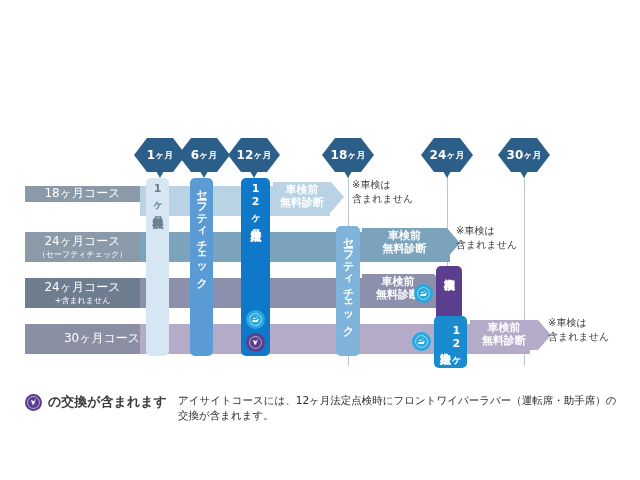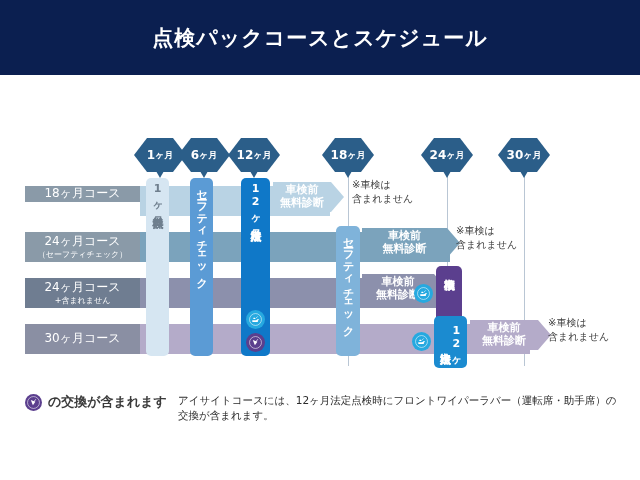--- a/index.html
+++ b/index.html
@@ -109,23 +109,20 @@
   }
   .legend-term.oil{color:#26a9e0;}
   .legend-term.wiper{color:#3a3a3a;}
   .legend-desc{font-size:10.5px;color:#2b2b2b;line-height:1.45;flex:1;}
 </style>
 </head>
 <body>
 
 <div id="page">
 
-  <div class="header">
-    <div class="header-title">点検パックコースとスケジュール</div>
-  </div>
 
 
   <div class="chart">
     <div id="guides">
         <div class="guide" style="left: 348px; height: 200px;"></div>
         <div class="guide" style="left: 447px; height: 200px;"></div>
         <div class="guide" style="left: 524px; height: 200px;"></div>
       </div>
     <div id="markers">
         <div class="hex" style="left: 134px;">
@@ -167,21 +164,21 @@
         <div class="rowlabel" style="top: 94px; height: 30px; background: rgb(138, 154, 168);">
           <div class="main">24ヶ月コース</div>
           <div class="sub">（セーフティチェック）</div>
         </div>
         <div class="track" style="left: 140px; top: 94px; width: 310px; background: rgb(123, 163, 188);"></div>
         <div class="rowlabel" style="top: 140px; height: 30px; background: rgb(111, 125, 145);">
           <div class="main">24ヶ月コース</div>
           <div class="sub">+含まれません</div>
         </div>
         <div class="track" style="left: 140px; top: 140px; width: 310px; background: rgb(140, 144, 172);"></div>
-        <div class="rowlabel" style="top: 186px; height: 30px; background: rgb(138, 143, 163);">
+        <div class="rowlabel" style="top: 186px; height: 30px; background: rgb(138, 143, 163); align-items: flex-end;">
           <div class="main">30ヶ月コース</div>
         </div>
         <div class="track" style="left: 140px; top: 186px; width: 390px; background: rgb(180, 171, 201);"></div>
       </div>
     <div id="arrows">
         <div class="track" style="left: 273px; top: 44px; width: 58px; height: 30px; background: rgb(185, 211, 228);">
           <div class="arrowhead" style="border-left: 13px solid rgb(185, 211, 228);"></div>
           <div class="track-label" style="left: 0px; width: 58px; white-space: pre-line;">車検前
 無料診断</div>
         </div>

